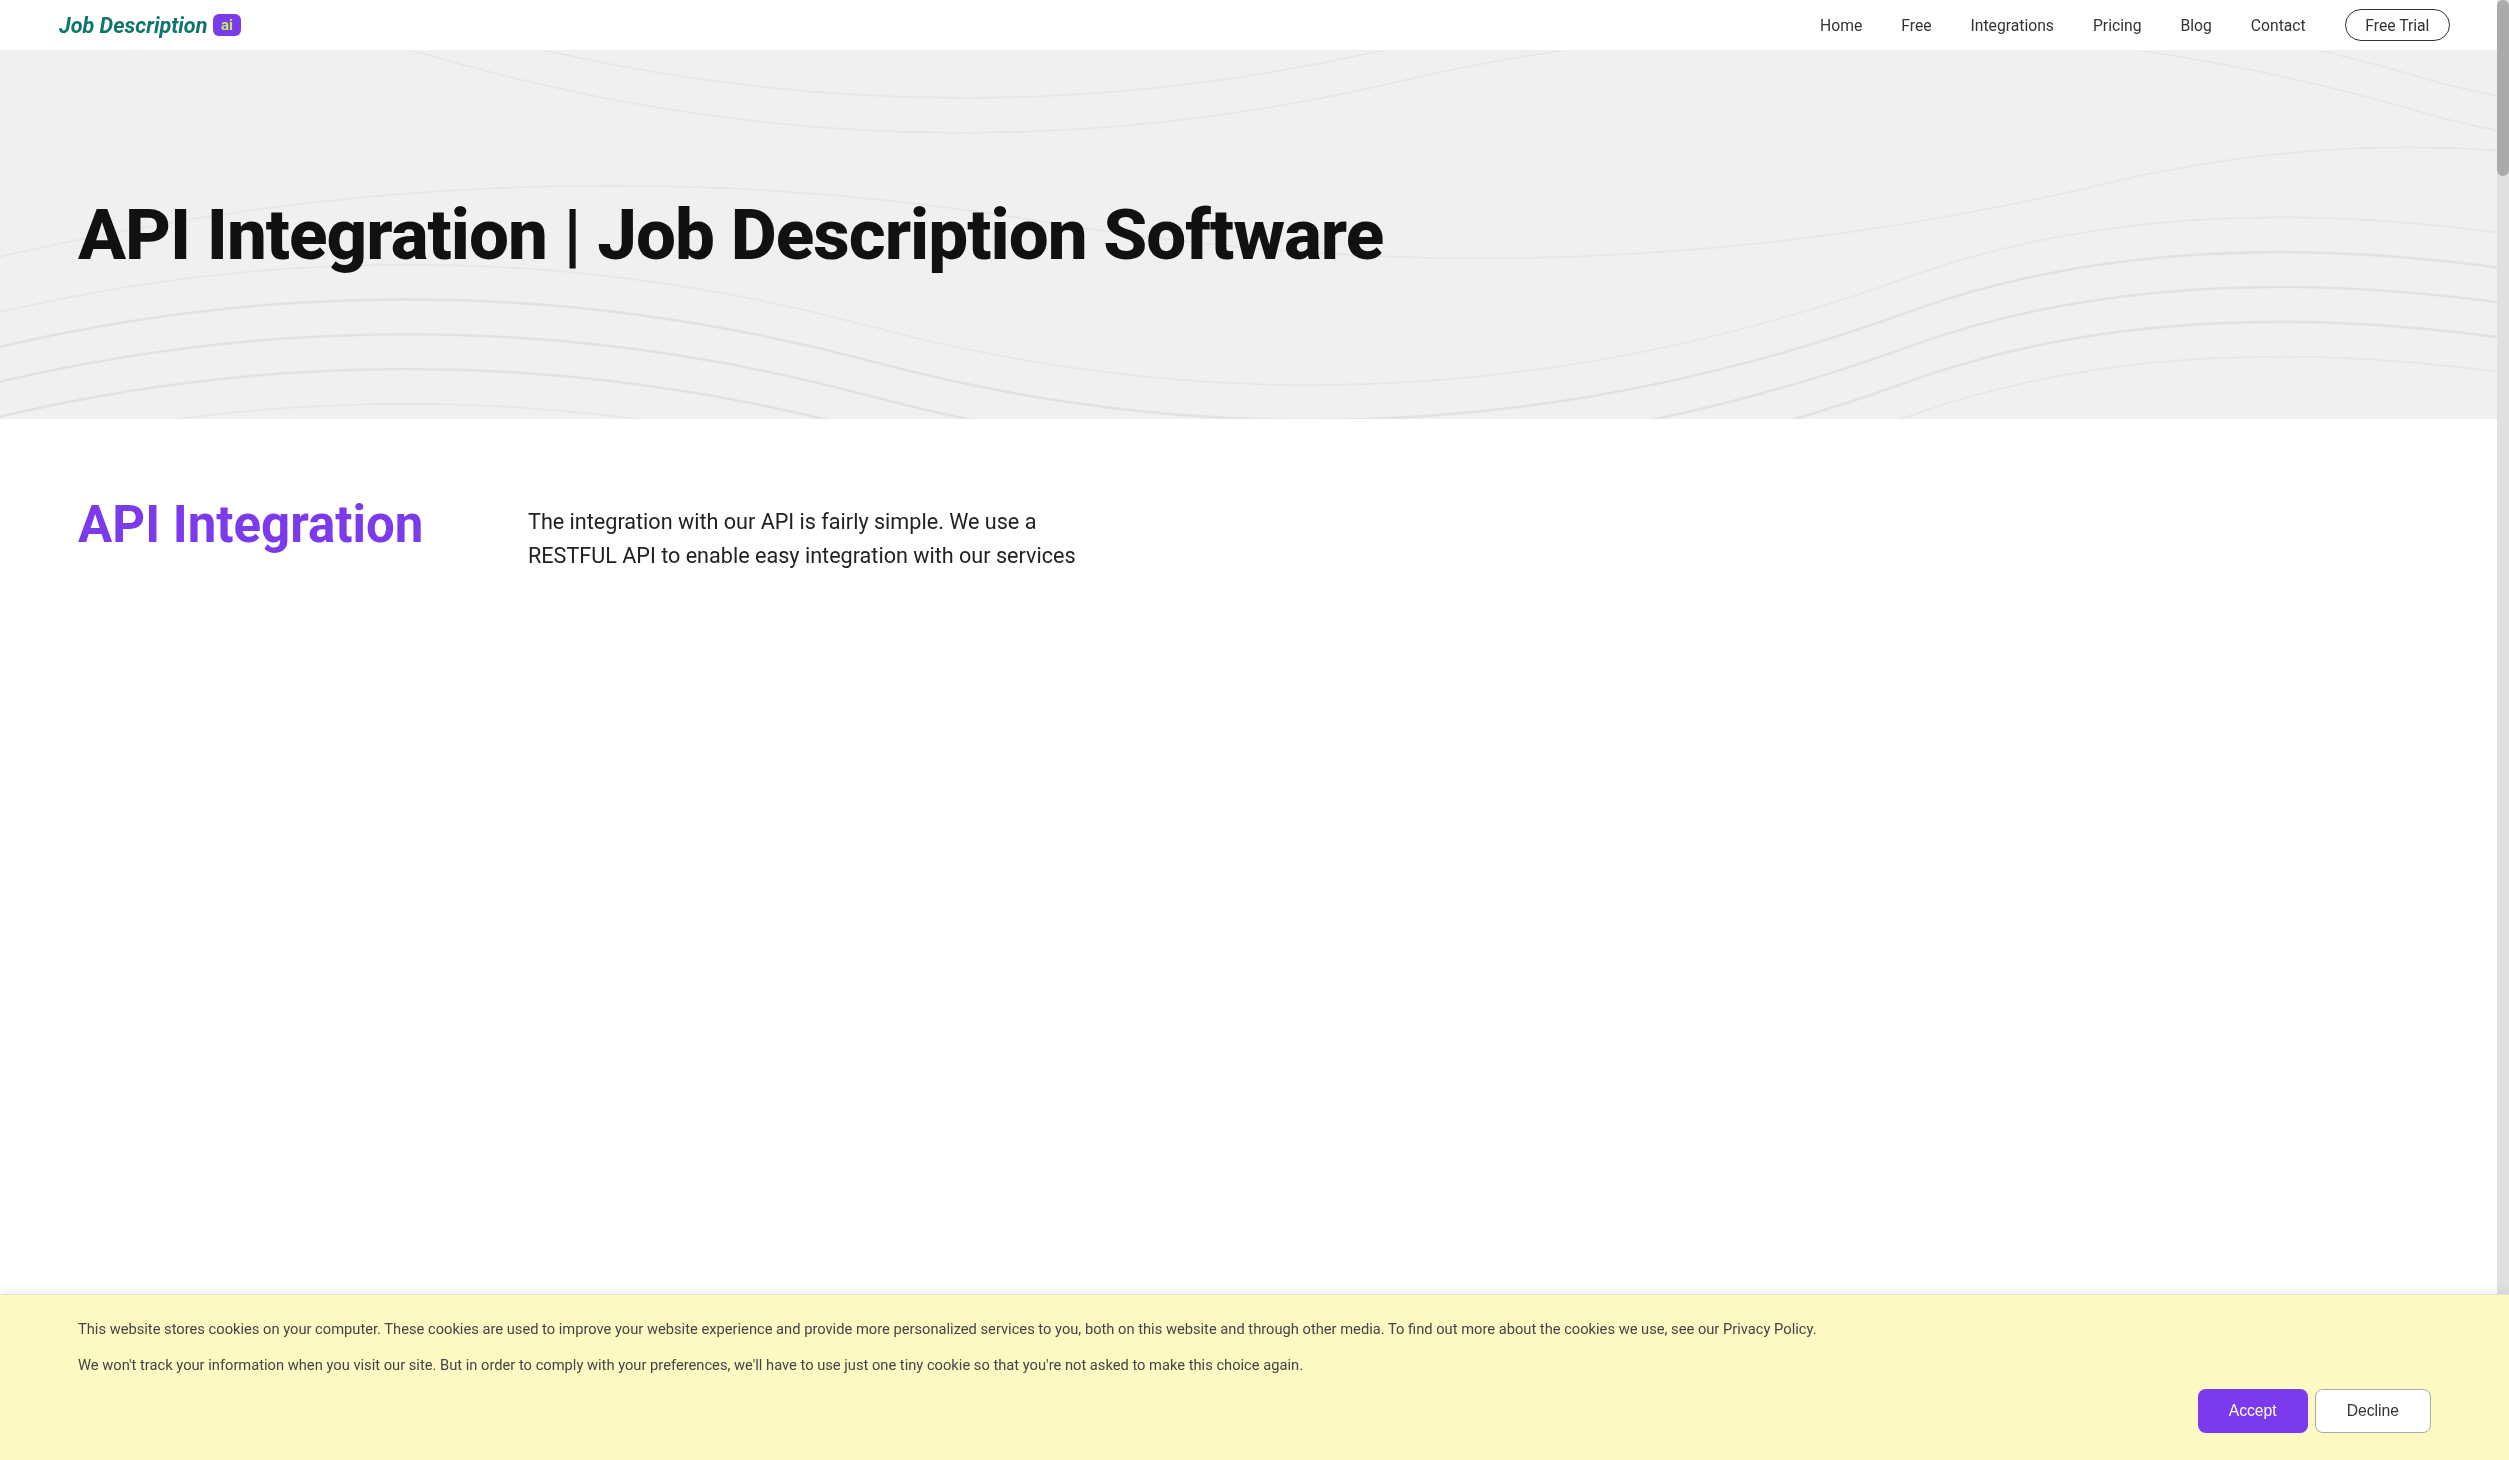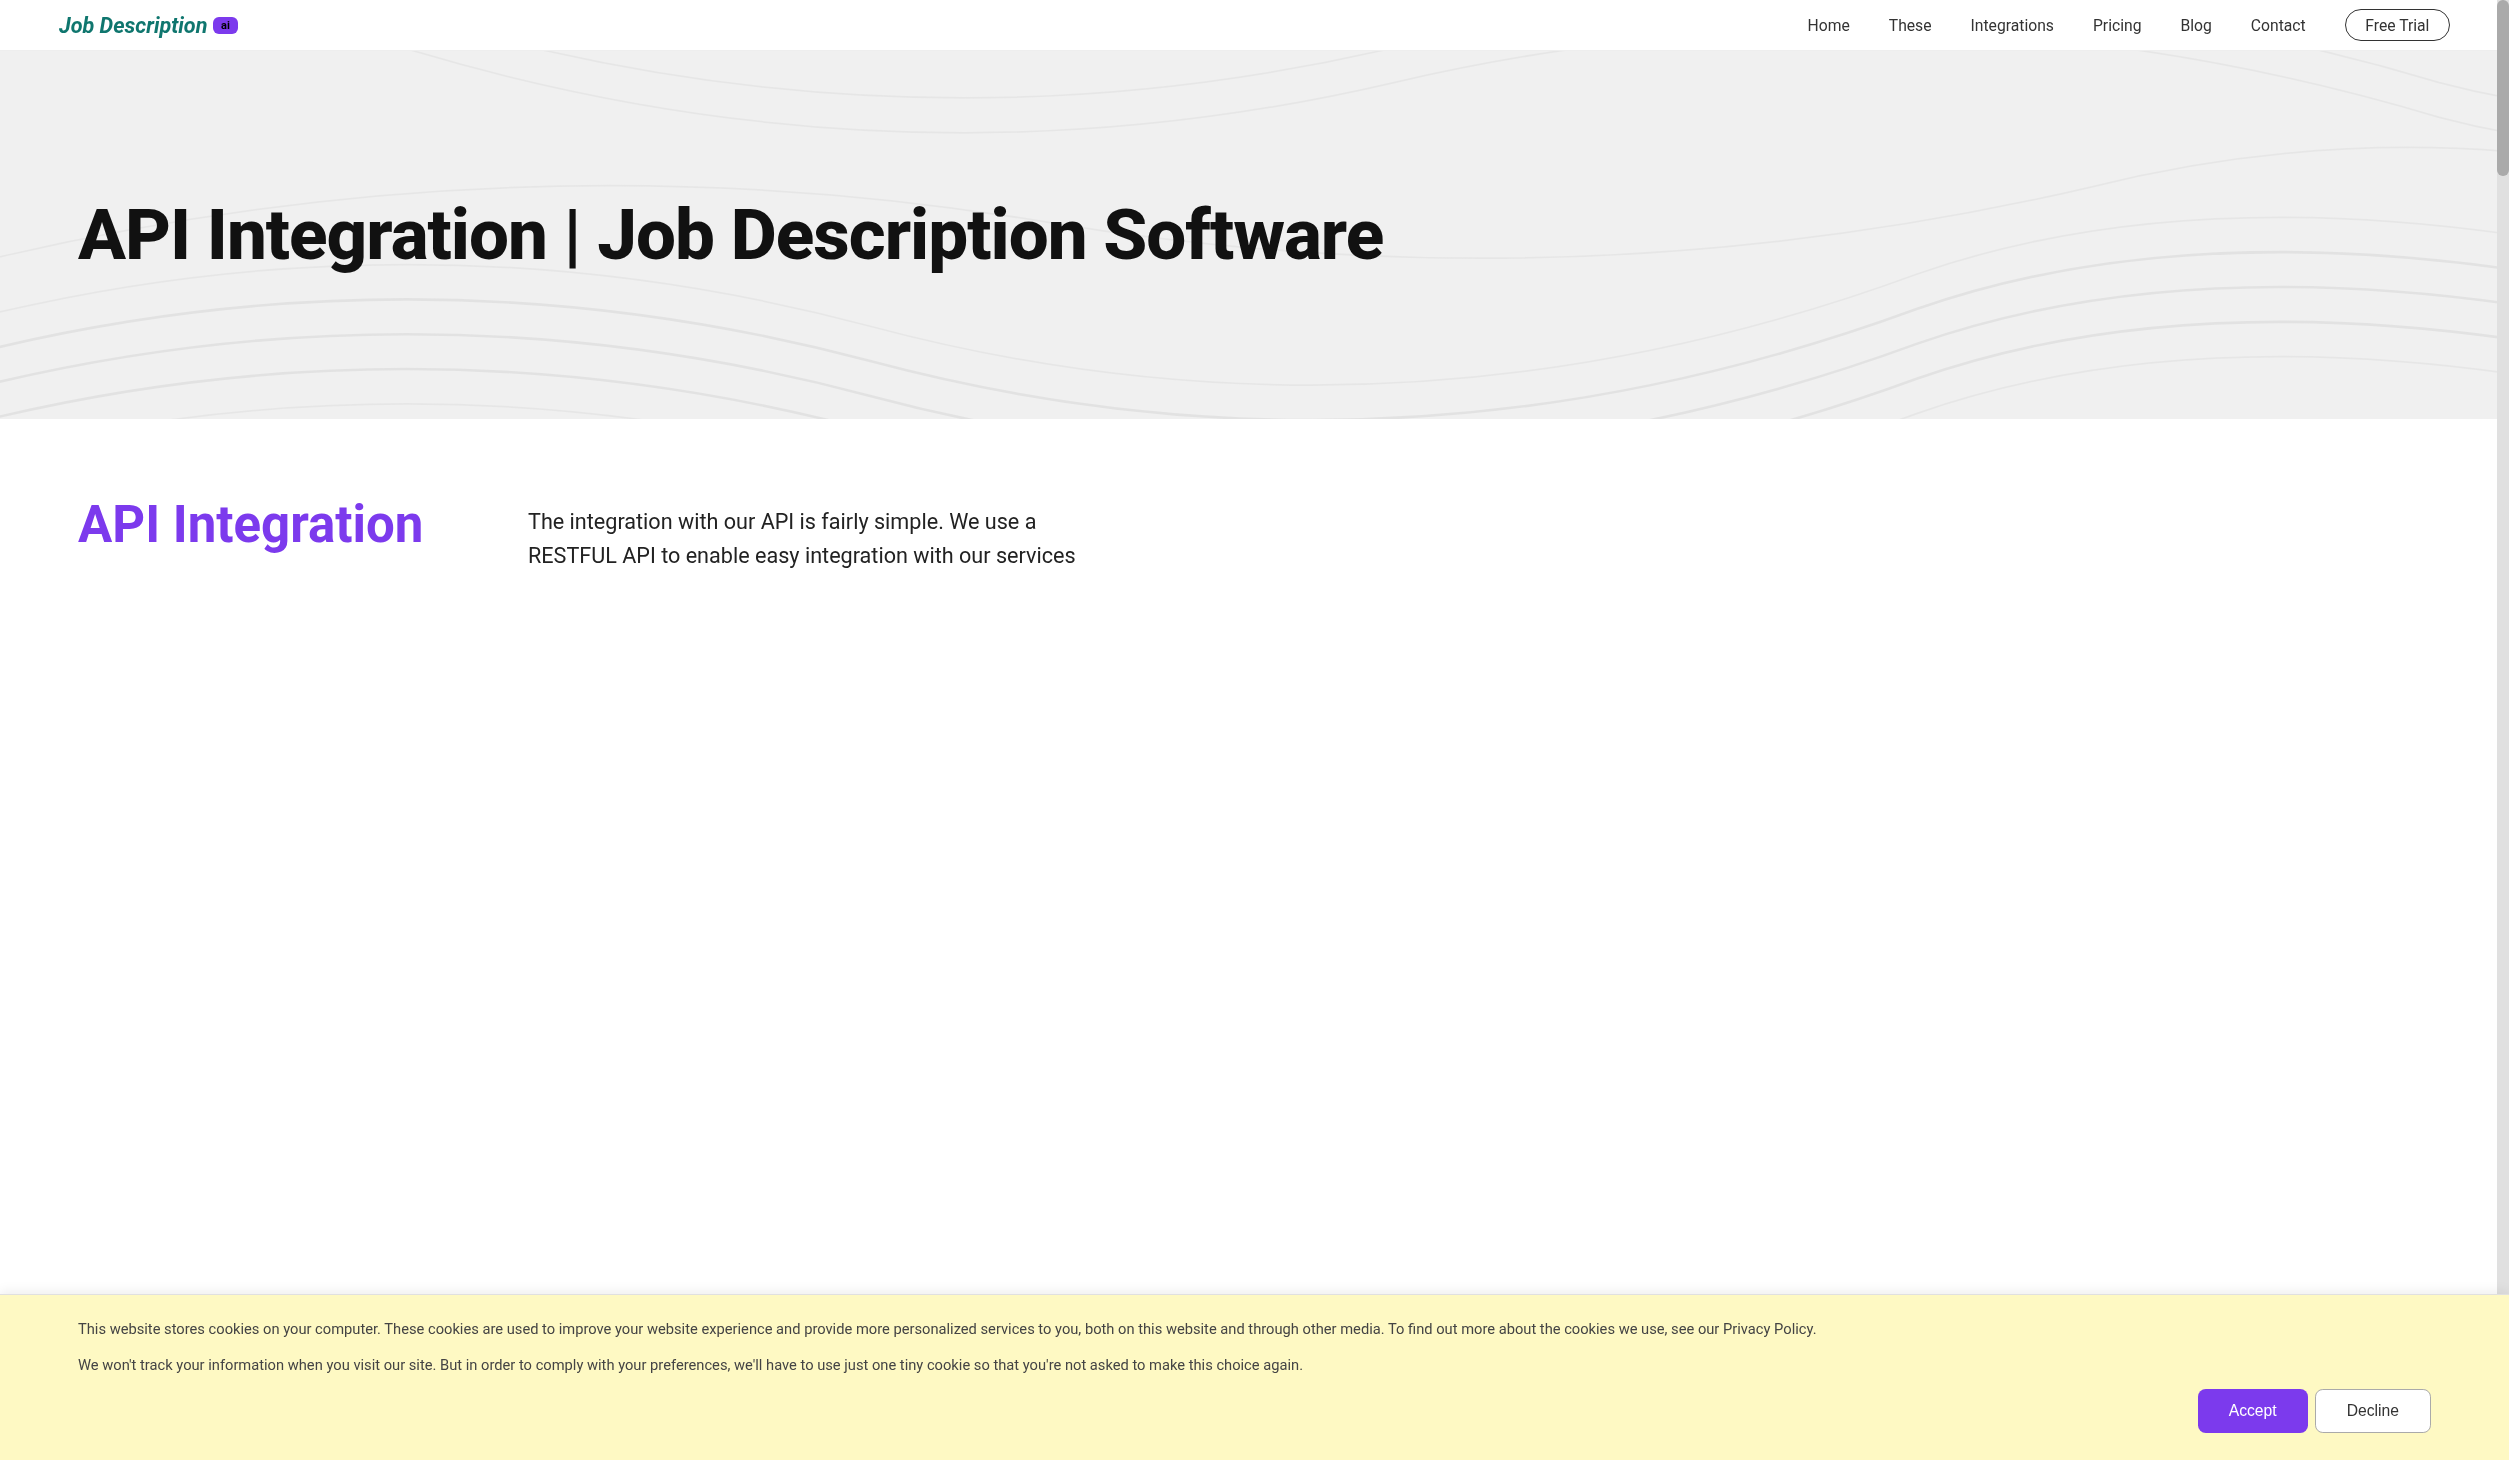--- a/index.html
+++ b/index.html
@@ -39,22 +39,22 @@
 
     .logo-text {
       font-size: 21.6px;
       font-style: italic;
       font-weight: 700;
       color: #0f766e;
     }
 
     .logo-badge {
       background: #7c3aed;
-      color: #000000;
-      font-size: 11px;
+      color: #bef264;
+      font-size: 15px;
       font-weight: 700;
       padding: 2px 7.8px;
       border-radius: 5.9px;
       font-style: normal;
     }
 
     .nav-links {
       display: flex;
       align-items: center;
       gap: 39px;
@@ -215,21 +215,21 @@
 </head>
 <body>
 
 <nav>
   <a class="logo" href="#">
     <span class="logo-text">Job Description</span>
     <span class="logo-badge">ai</span>
   </a>
   <ul class="nav-links">
     <li><a href="#">Home</a></li>
-    <li><a href="#">These</a></li>
+    <li><a href="#">Free</a></li>
     <li><a href="#">Integrations</a></li>
     <li><a href="#">Pricing</a></li>
     <li><a href="#">Blog</a></li>
     <li><a href="#">Contact</a></li>
     <li><a class="nav-free-trial" href="#">Free Trial</a></li>
   </ul>
 </nav>
 
 <section class="hero">
   <svg class="hero-bg" viewBox="0 0 1440 375" preserveAspectRatio="xMidYMid slice" xmlns="http://www.w3.org/2000/svg">

